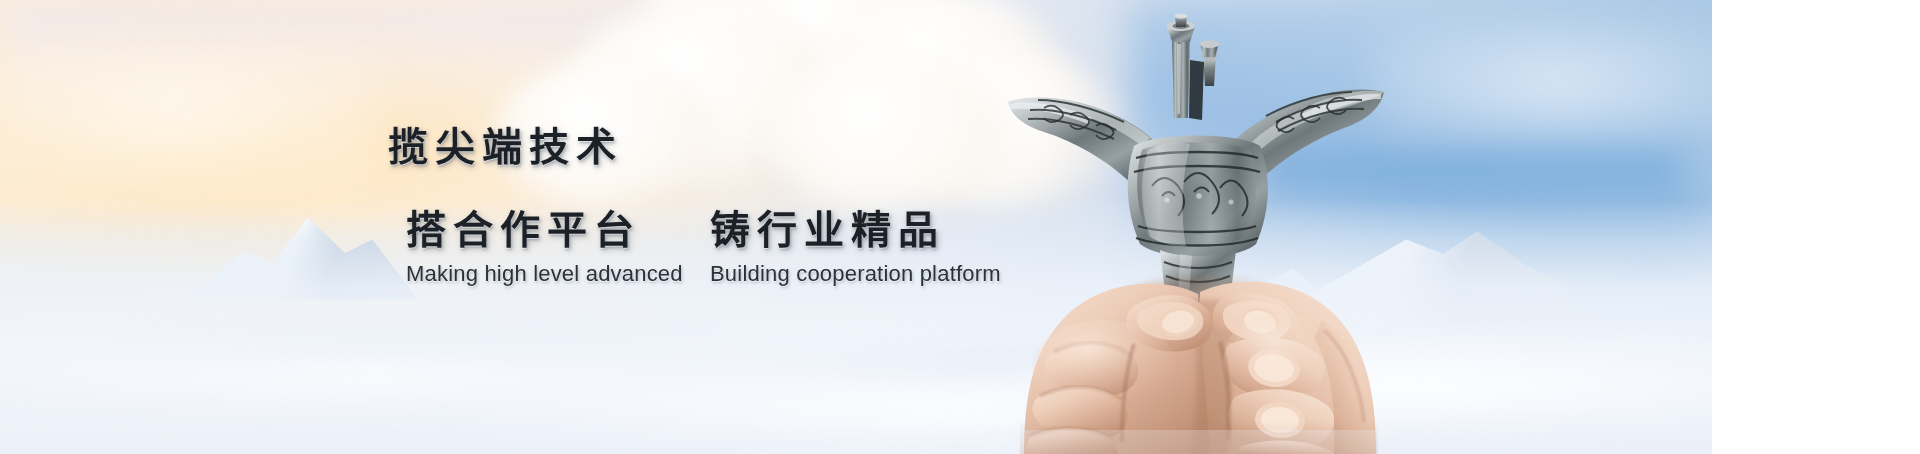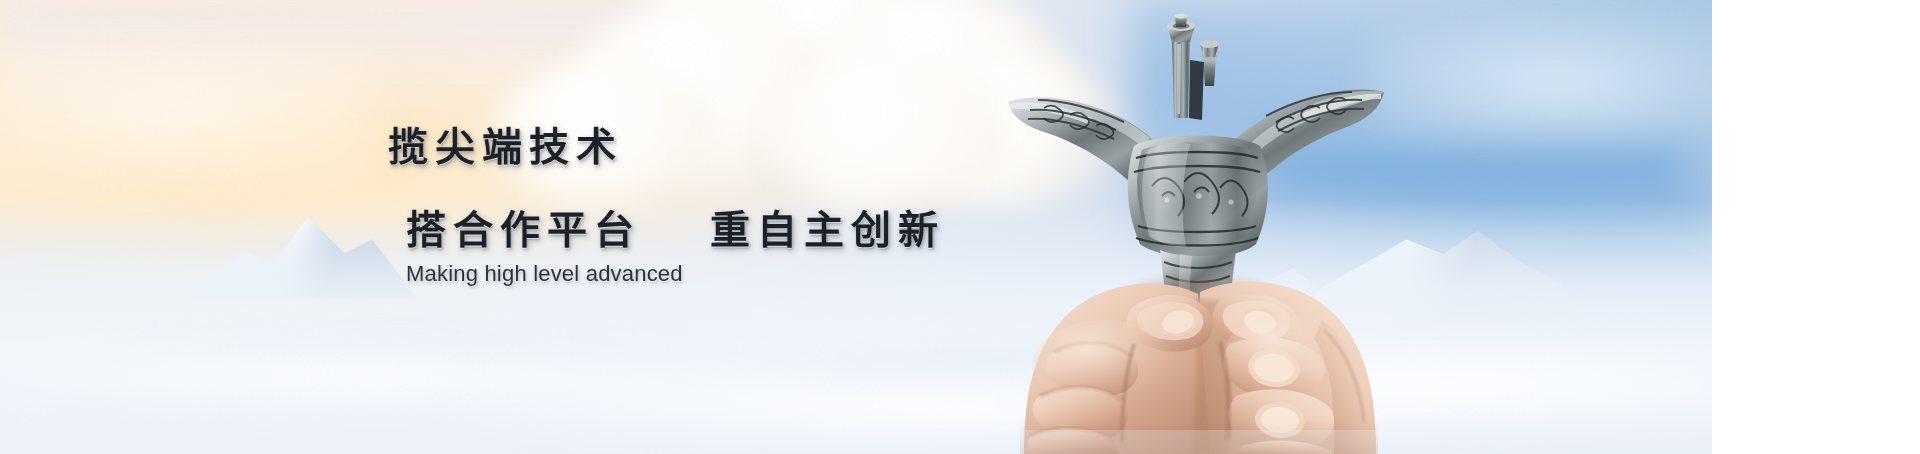--- a/index.html
+++ b/index.html
@@ -342,21 +342,22 @@
 
     <div class="slogan col2">
     </div>
 
     <div class="slogan row2">
       <div class="cn">搭合作平台</div>
       <div class="en">Making high level advanced</div>
     </div>
 
     <div class="slogan row2 col2">
-      <div class="cn">重自主创新</div>
+      <div class="cn">铸行业精品</div>
+      <div class="en">Building cooperation platform</div>
     </div>
 
   </div>
 
   <div class="artifact">
     <svg viewBox="0 0 430 454" xmlns="http://www.w3.org/2000/svg">
       <defs>
         <linearGradient id="mtl" x1="0" y1="0" x2="1" y2="1">
           <stop offset="0%" stop-color="#e4e8e9"></stop>
           <stop offset="22%" stop-color="#b3babc"></stop>

